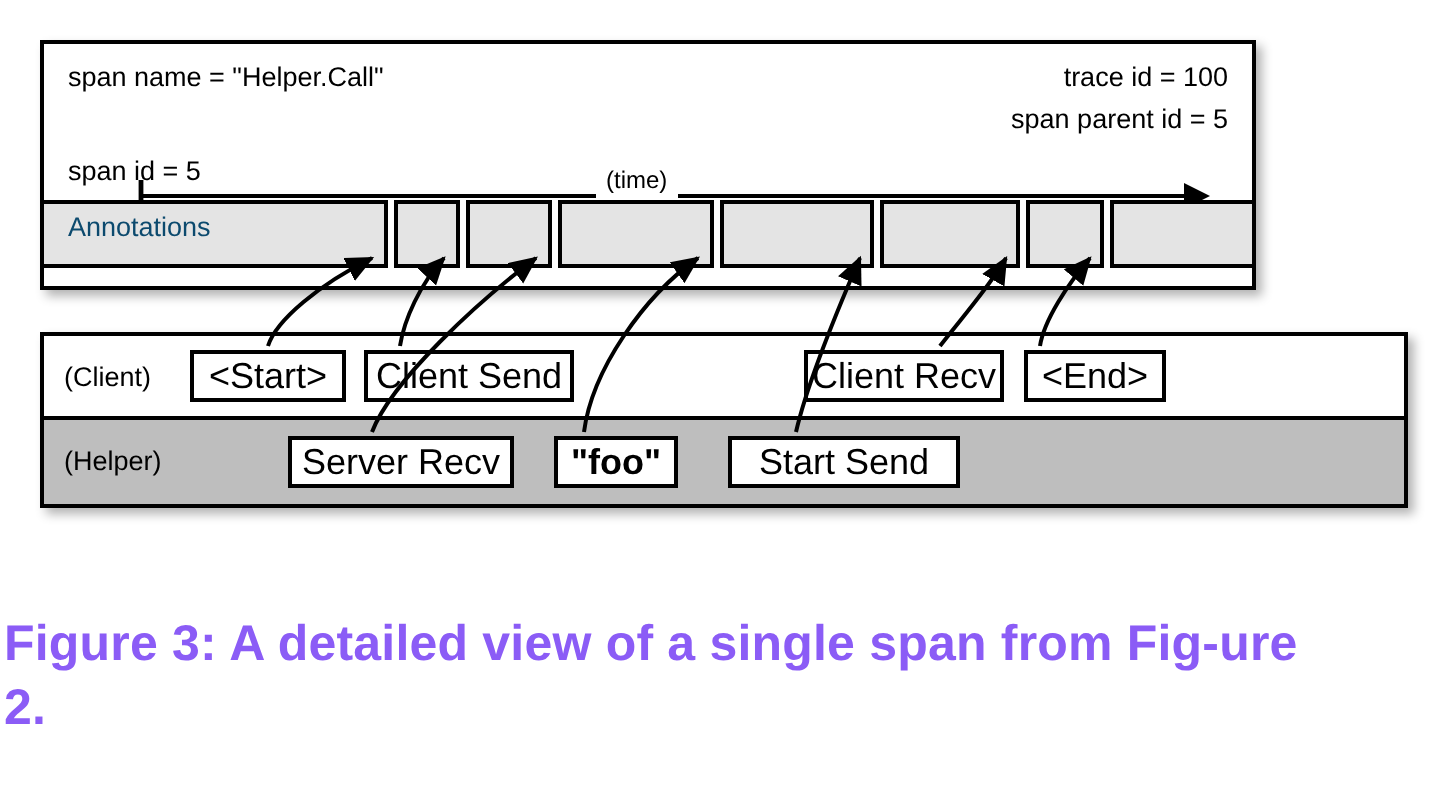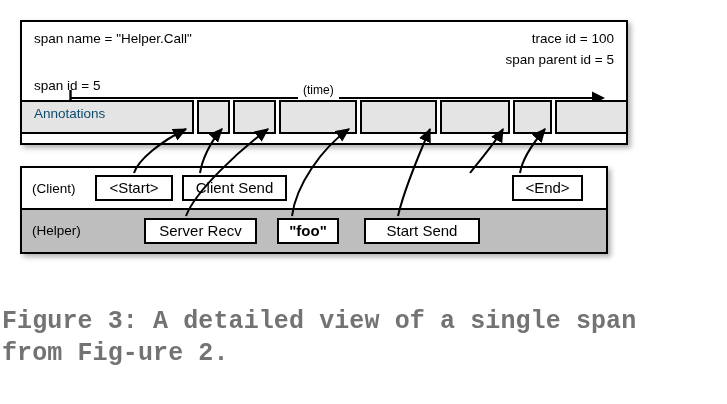--- a/index.html
+++ b/index.html
@@ -44,51 +44,51 @@
     position:absolute;left:12px;top:85px;font-size:13.5px;color:#0c4a6e;line-height:1;
   }
   .tick{
     position:absolute;top:78px;width:7px;height:34px;
     background:#ffffff;border-left:2px solid #000;border-right:2px solid #000;
     box-sizing:border-box;
   }
 
   
   .cs-box{
-    position:absolute;left:20px;top:166px;width:588px;height:88px;
+    position:absolute;left:20px;top:166px;width:684px;height:88px;
     border:2px solid #000;box-sizing:border-box;background:#fff;
     box-shadow:3px 3px 5px rgba(0,0,0,.30);
   }
   .row-client{
     position:absolute;left:0;top:0;width:100%;height:42px;background:#ffffff;
     border-bottom:2px solid #000;box-sizing:border-box;
   }
   .row-server{
     position:absolute;left:0;top:42px;width:100%;height:42px;background:#bebebe;
   }
   .row-label{
     position:absolute;left:10px;font-size:13.5px;color:#000;line-height:1;
   }
   .row-label.client{top:14px;}
   .row-label.server{top:14px;}
 
   .ev{
     position:absolute;border:2px solid #000;background:#ffffff;
     box-sizing:border-box;height:26px;line-height:22px;text-align:center;
-    font-size:15px;color:#000;white-space:nowrap;
+    font-size:18px;color:#000;white-space:nowrap;
   }
 
   
   .arrows{position:absolute;left:0;top:0;width:727px;height:404px;pointer-events:none;}
 
   
   .caption{
     position:absolute;left:2px;top:306px;width:660px;
-    font-family:Liberation Mono, monospace;
-    font-weight:bold;font-size:25px;line-height:1.28;color:#737373;
+    font-family:Liberation Sans, sans-serif;
+    font-weight:bold;font-size:25px;line-height:1.28;color:#8b5cf6;
     letter-spacing:.1px;
   }
 </style>
 </head>
 <body>
 
 <div class="figure-wrap">
 
   <div class="span-box">
 
@@ -120,20 +120,21 @@
 
   <div class="cs-box">
     <div class="row-client"></div>
     <div class="row-server"></div>
 
     <div class="row-label client">(Client)</div>
     <div class="row-label server" style="top:56px">(Helper)</div>
 
     <div class="ev" style="left:73px;top:7px;width:78px">&lt;Start&gt;</div>
     <div class="ev" style="left:160px;top:7px;width:105px">Client Send</div>
+    <div class="ev" style="left:380px;top:7px;width:100px">Client Recv</div>
     <div class="ev" style="left:490px;top:7px;width:71px">&lt;End&gt;</div>
 
     <div class="ev" style="left:122px;top:50px;width:113px">Server Recv</div>
     <div class="ev bold" style="left:255px;top:50px;width:62px;font-weight:bold">"foo"</div>
     <div class="ev" style="left:342px;top:50px;width:116px">Start Send</div>
   </div>
 
   <svg class="arrows" viewBox="0 0 727 404">
     <defs>
       <marker id="ah" markerWidth="8" markerHeight="8" refX="6.4" refY="3.2" orient="auto" markerUnits="strokeWidth">

